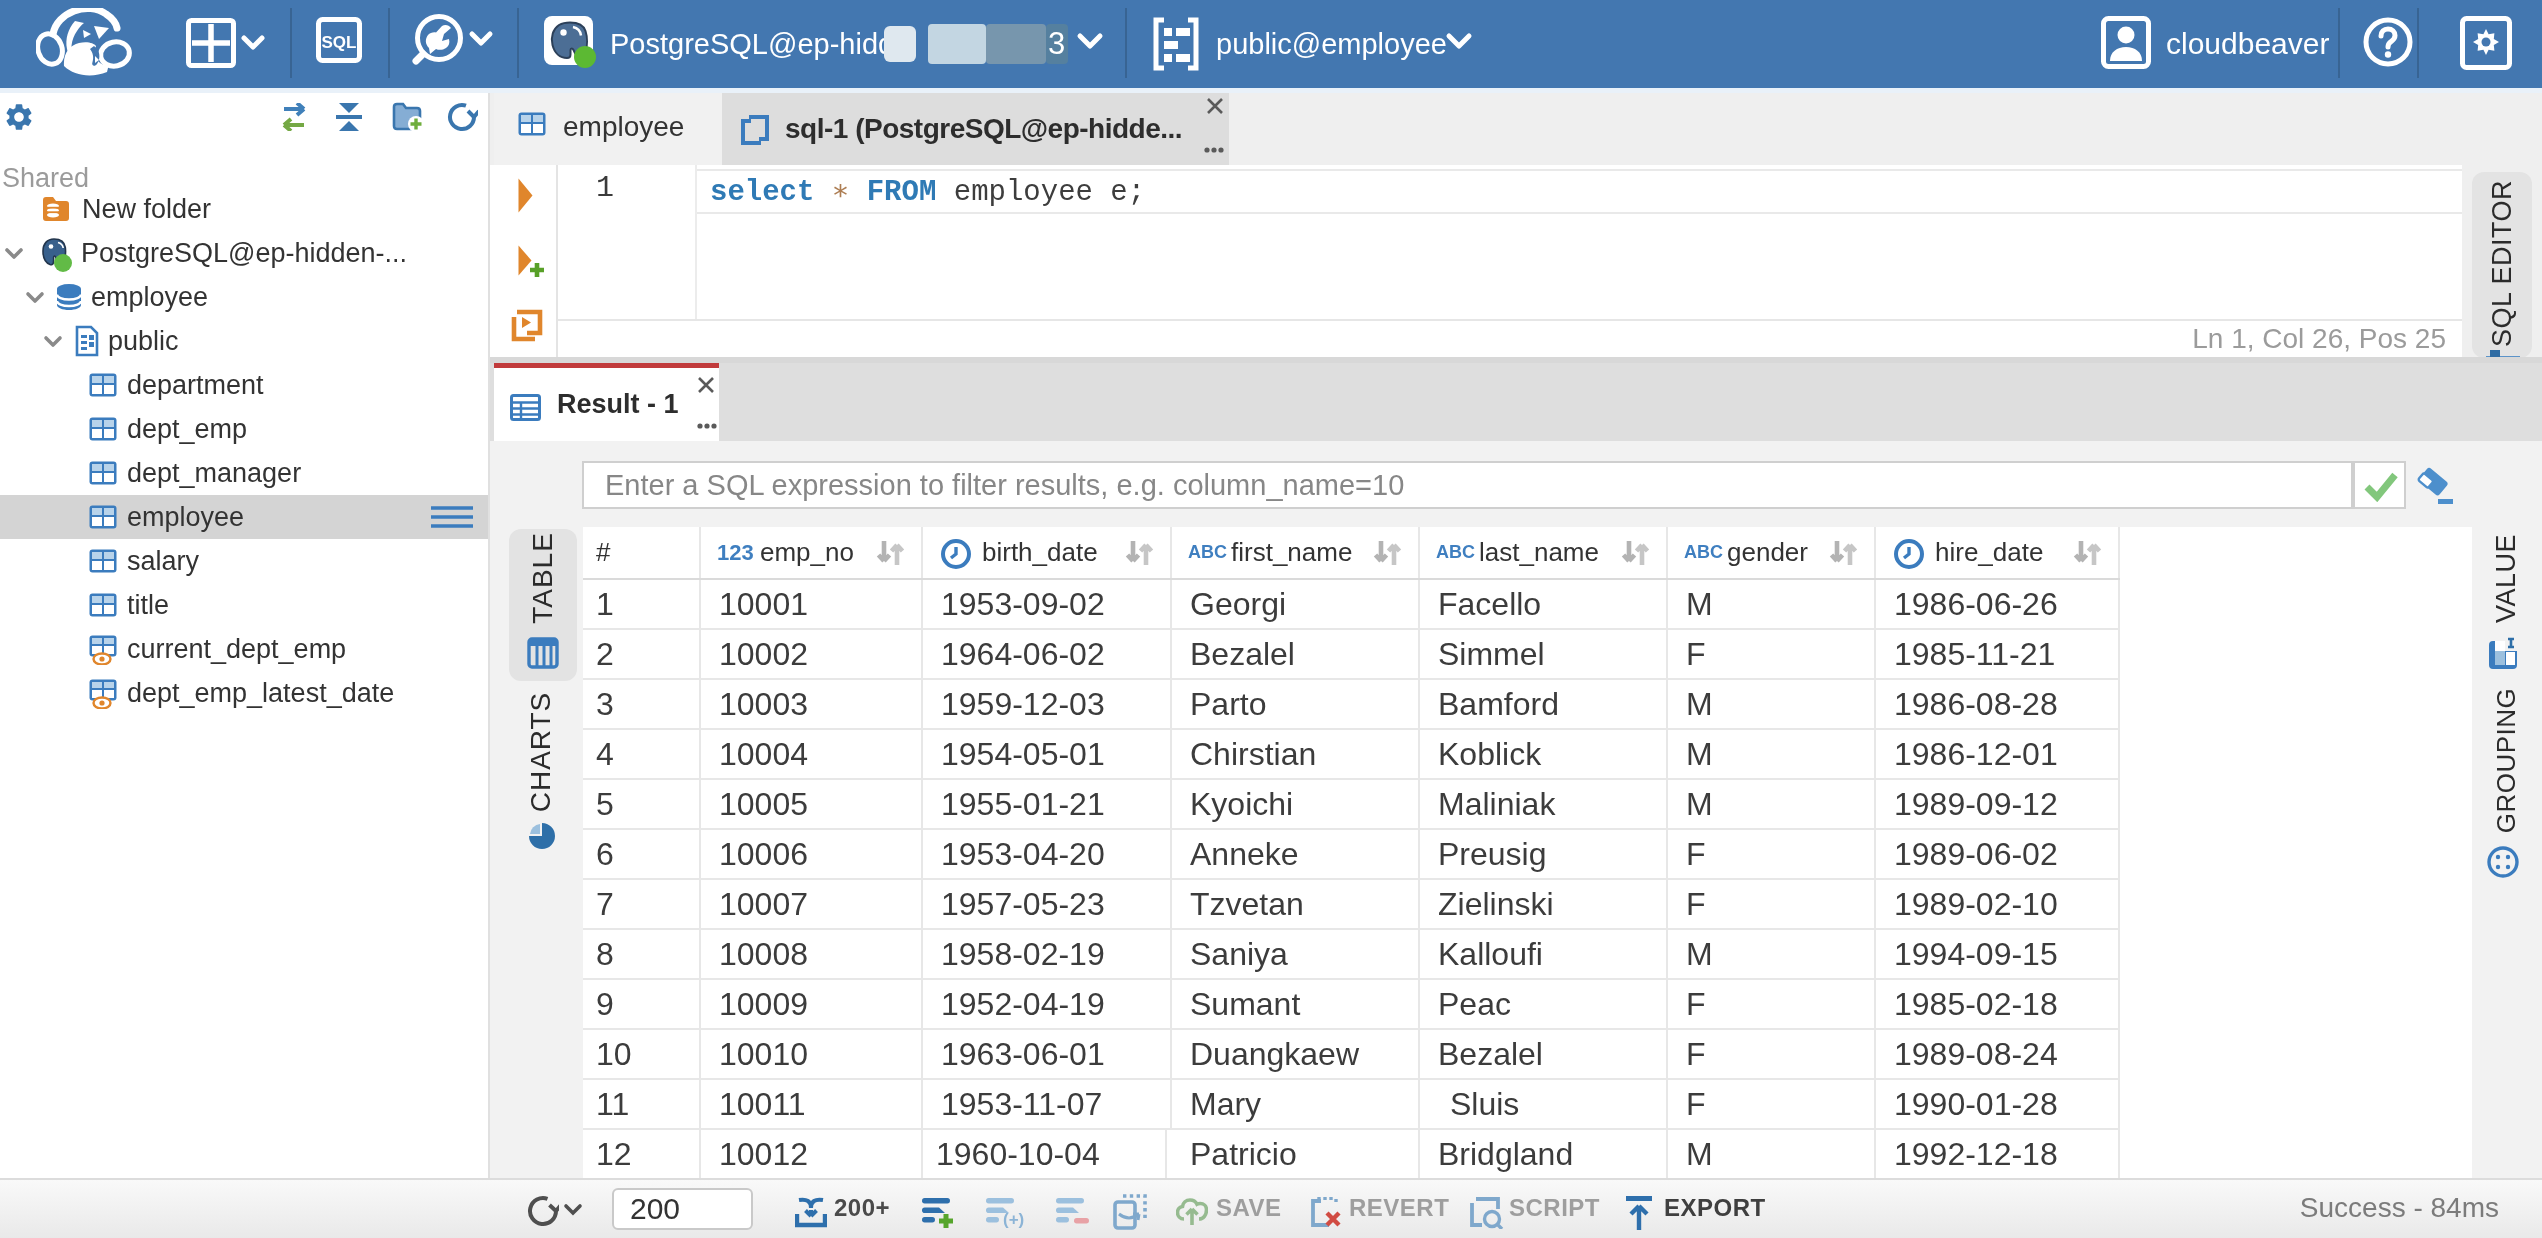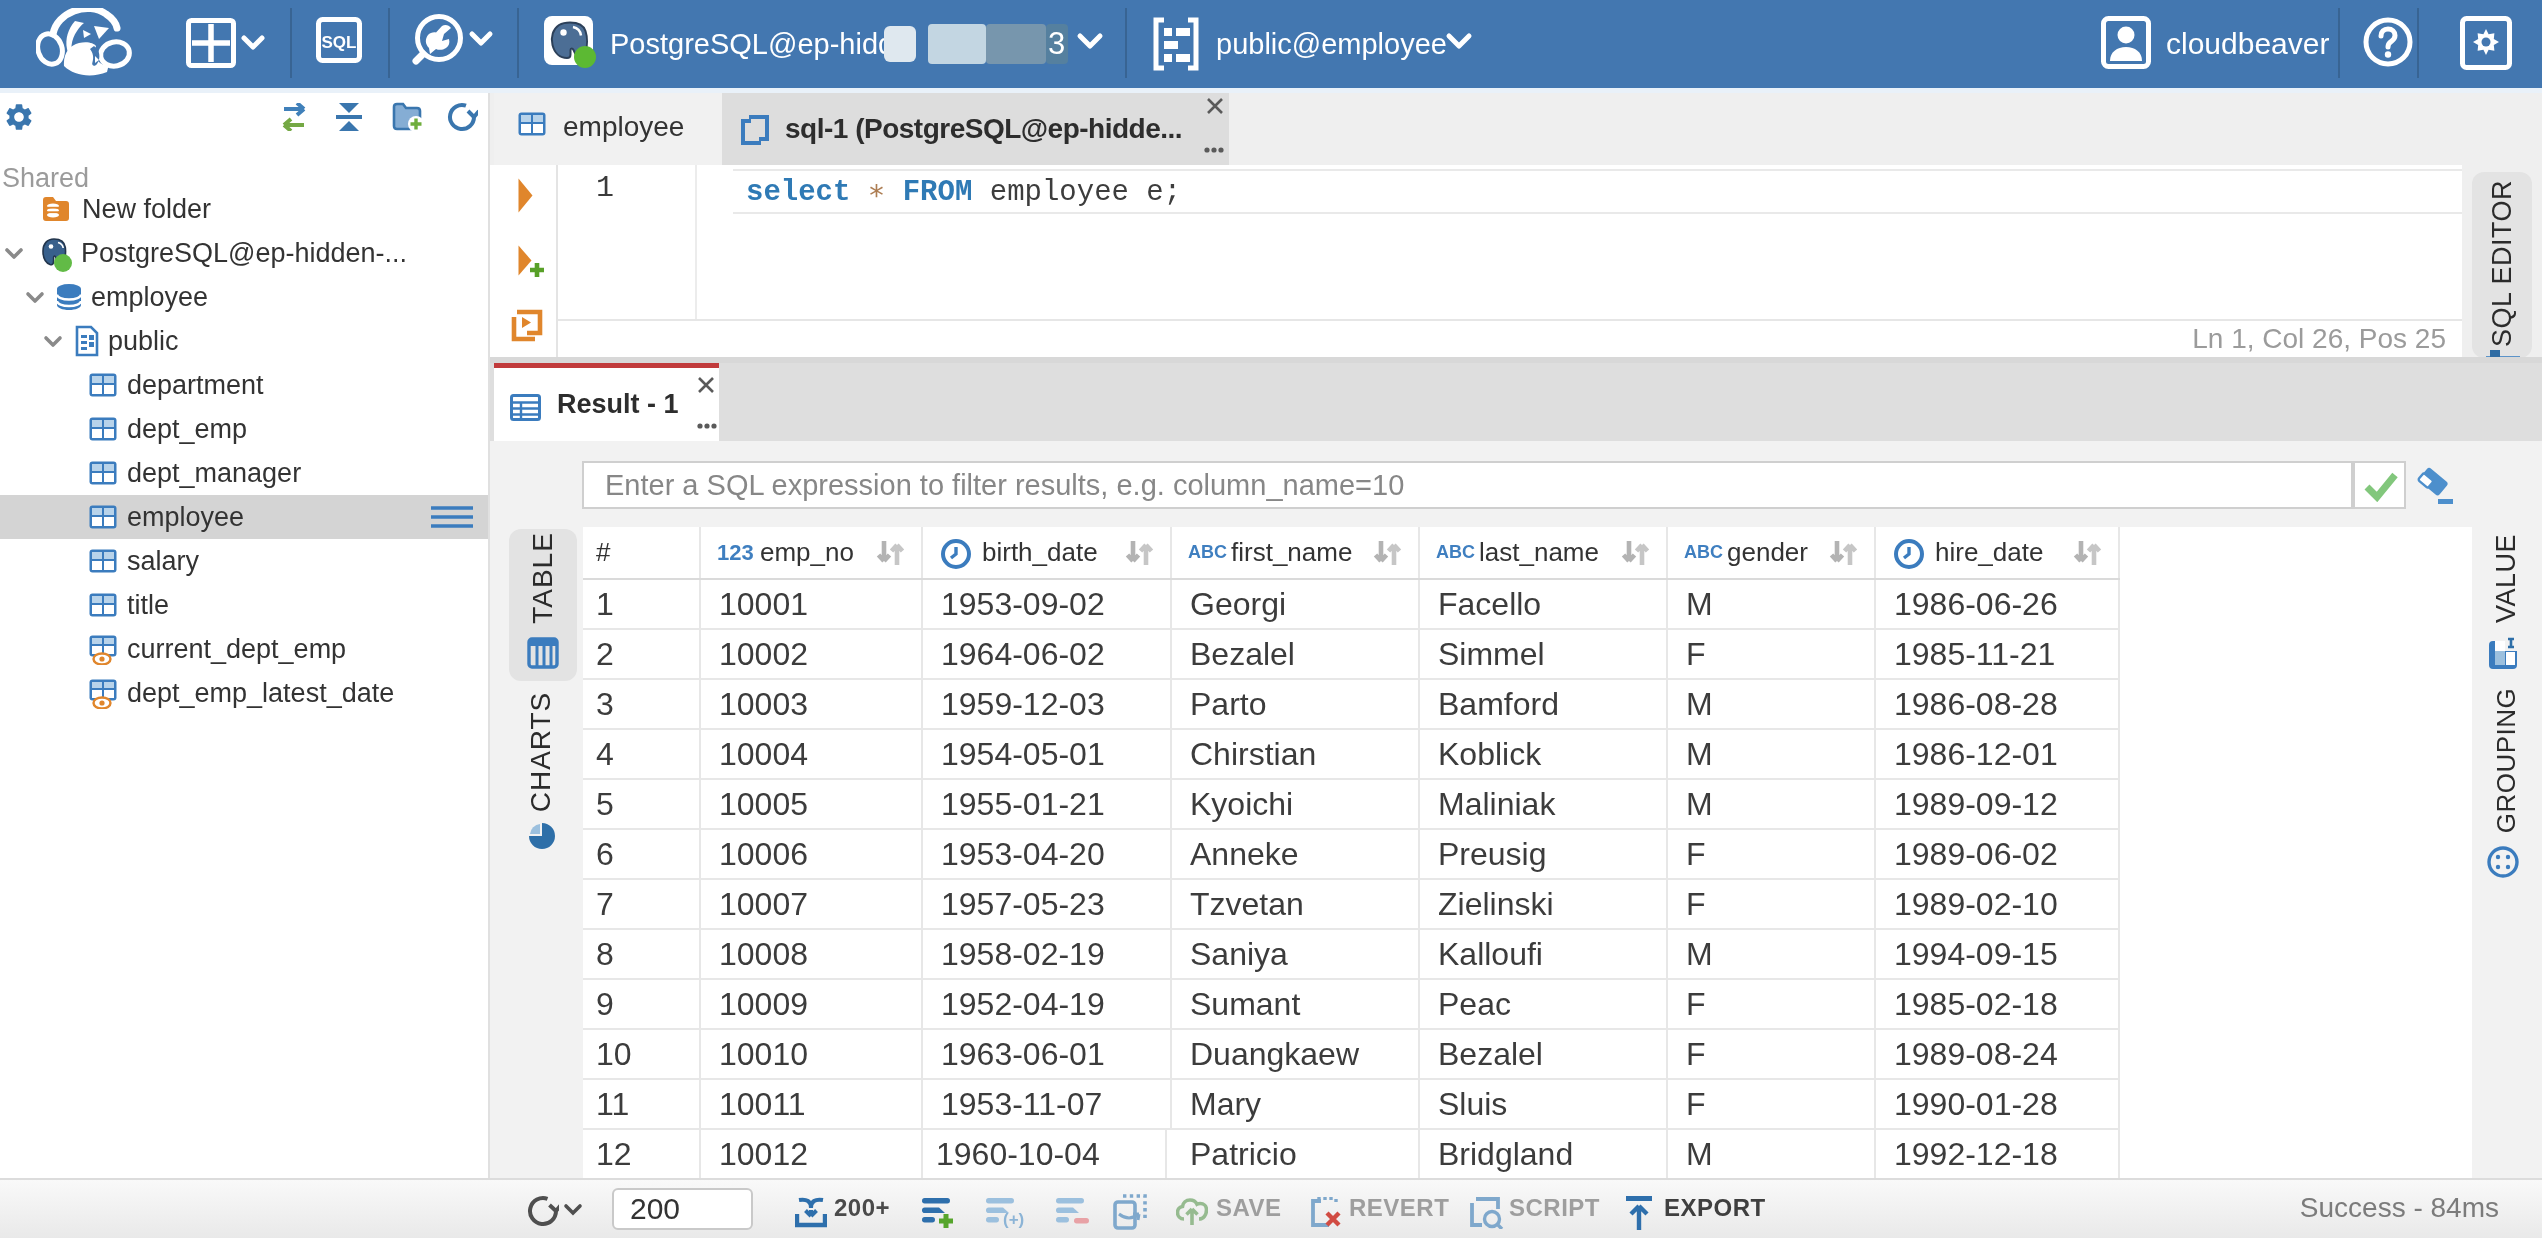--- a/index.html
+++ b/index.html
@@ -18,21 +18,21 @@
   .treerow { position:absolute; left:0; width:488px; height:44px; font-size:27px; color:#333; }
   .treerow .lbl { position:absolute; top:50%; transform:translateY(-50%); white-space:nowrap; }
 
   
   #tabbar { left:490px; top:88px; width:2052px; height:77px; background:#efefef; }
   #tab-employee { left:494px; top:88px; width:228px; height:77px; background:#f1f1f1; }
   #tab-sql { left:722px; top:88px; width:507px; height:77px; background:#dddddd;
     border-top:5px solid #c13b3c; }
 
   
-  #editor { left:490px; top:165px; width:1972px; height:192px; background:#fff;margin-left:36px; }
+  #editor { left:490px; top:165px; width:1972px; height:192px; background:#fff; }
   #edtoolbar { left:490px; top:165px; width:68px; height:192px; background:#fff;
     border-right:2px solid #e4e4e4; }
   #gutter { left:558px; top:165px; width:139px; height:154px; background:#fff;
     border-right:2px solid #ececec; }
   #edstatus { left:558px; top:319px; width:1904px; height:38px; background:#fff;
     border-top:2px solid #e6e6e6; }
   #sqledge { left:2462px; top:88px; width:80px; height:269px; background:#efefef; }
   .vtext { position:absolute; white-space:nowrap; transform:rotate(-90deg); transform-origin:center; }
 
   
@@ -531,21 +531,21 @@
   <div class="dcell" style="left:701px;top:1030px;width:222px;height:50px;border-bottom:2px solid #e7e7e7;padding-left:18px;">10010</div>
   <div class="dcell" style="left:923px;top:1030px;width:249px;height:50px;border-bottom:2px solid #e7e7e7;padding-left:18px;">1963-06-01</div>
   <div class="dcell" style="left:1172px;top:1030px;width:248px;height:50px;border-bottom:2px solid #e7e7e7;padding-left:18px;">Duangkaew</div>
   <div class="dcell" style="left:1420px;top:1030px;width:248px;height:50px;border-bottom:2px solid #e7e7e7;padding-left:18px;">Bezalel</div>
   <div class="dcell" style="left:1668px;top:1030px;width:208px;height:50px;border-bottom:2px solid #e7e7e7;padding-left:18px;">F</div>
   <div class="dcell" style="left:1876px;top:1030px;width:244px;height:50px;border-bottom:2px solid #e7e7e7;padding-left:18px;">1989-08-24</div>
   <div class="dcell" style="left:583px;top:1080px;width:118px;height:50px;border-bottom:2px solid #e7e7e7;padding-left:13px;">11</div>
   <div class="dcell" style="left:701px;top:1080px;width:222px;height:50px;border-bottom:2px solid #e7e7e7;padding-left:18px;">10011</div>
   <div class="dcell" style="left:923px;top:1080px;width:249px;height:50px;border-bottom:2px solid #e7e7e7;padding-left:18px;">1953-11-07</div>
   <div class="dcell" style="left:1172px;top:1080px;width:248px;height:50px;border-bottom:2px solid #e7e7e7;padding-left:18px;">Mary</div>
-  <div class="dcell" style="left:1420px;top:1080px;width:248px;height:50px;border-bottom:2px solid #e7e7e7;padding-left:18px;">Sluis</div>
+  <div class="dcell" style="left:1420px;top:1080px;width:248px;height:50px;border-bottom:2px solid #e7e7e7;padding-left:30px;">Sluis</div>
   <div class="dcell" style="left:1668px;top:1080px;width:208px;height:50px;border-bottom:2px solid #e7e7e7;padding-left:18px;">F</div>
   <div class="dcell" style="left:1876px;top:1080px;width:244px;height:50px;border-bottom:2px solid #e7e7e7;padding-left:18px;">1990-01-28</div>
   <div class="dcell" style="left:583px;top:1130px;width:118px;height:48px;padding-left:13px;">12</div>
   <div class="dcell" style="left:701px;top:1130px;width:222px;height:48px;padding-left:18px;">10012</div>
   <div class="dcell" style="left:918px;top:1130px;width:249px;height:48px;padding-left:18px;">1960-10-04</div>
   <div class="dcell" style="left:1172px;top:1130px;width:248px;height:48px;padding-left:18px;">Patricio</div>
   <div class="dcell" style="left:1420px;top:1130px;width:248px;height:48px;padding-left:18px;">Bridgland</div>
   <div class="dcell" style="left:1668px;top:1130px;width:208px;height:48px;padding-left:18px;">M</div>
   <div class="dcell" style="left:1876px;top:1130px;width:244px;height:48px;padding-left:18px;">1992-12-18</div>
   <div class="abs" id="leftstrip"></div>

